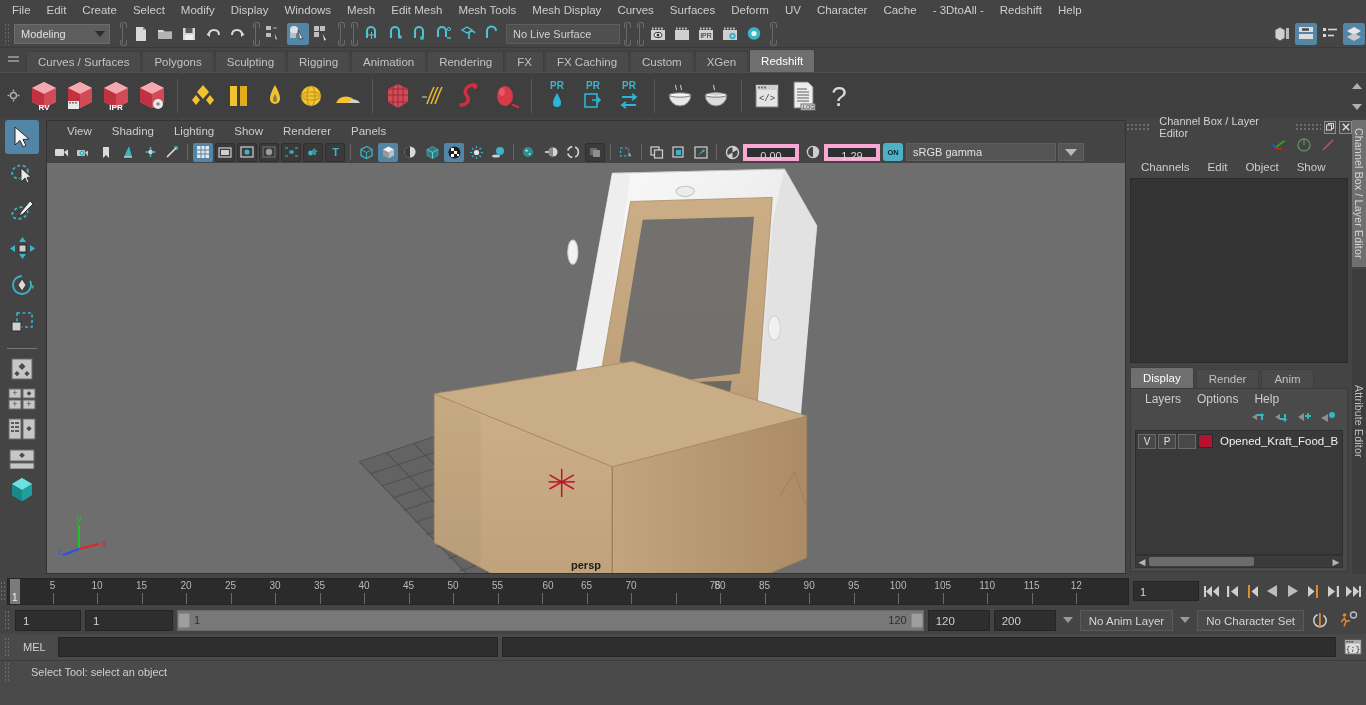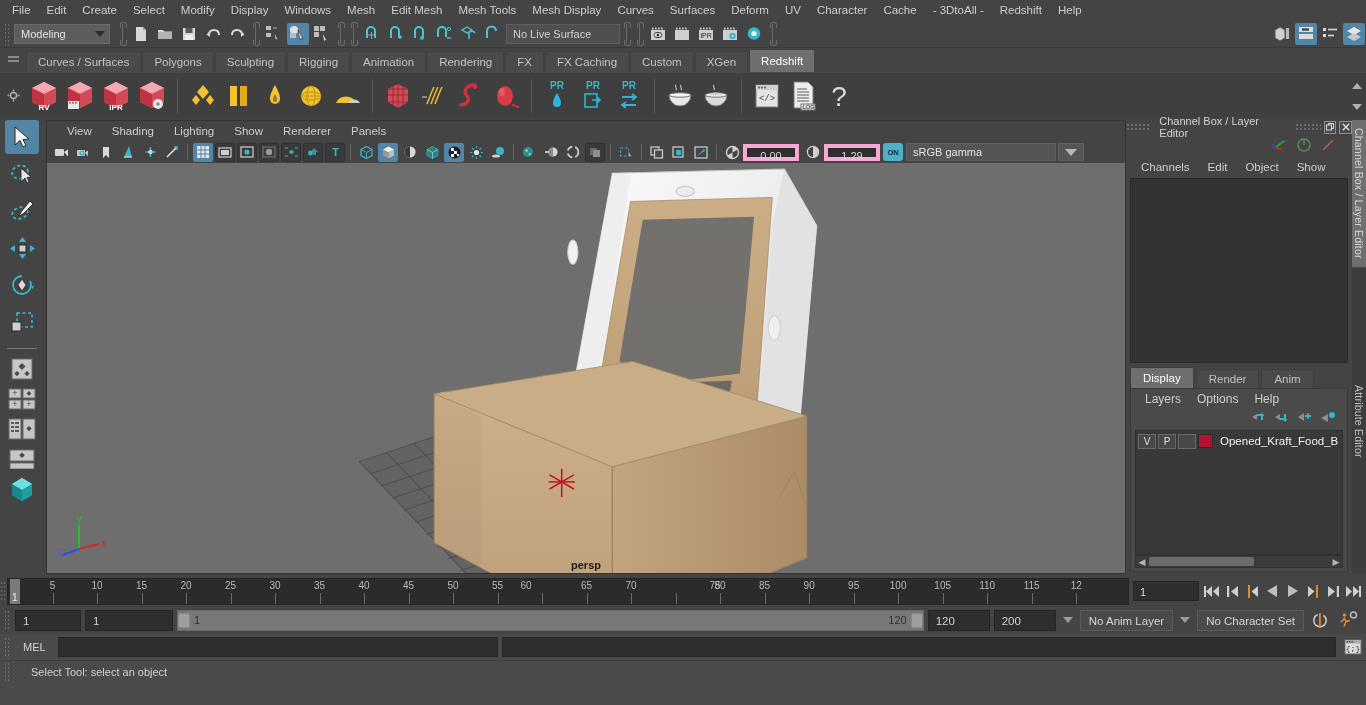--- a/index.html
+++ b/index.html
@@ -1279,21 +1279,21 @@
       <div class="ticklbl" style="left: 311.557px;">35</div>
       <div class="tick" style="left: 356.066px;"></div>
       <div class="ticklbl" style="left: 356.066px;">40</div>
       <div class="tick" style="left: 400.574px;"></div>
       <div class="ticklbl" style="left: 400.574px;">45</div>
       <div class="tick" style="left: 445.082px;"></div>
       <div class="ticklbl" style="left: 445.082px;">50</div>
       <div class="tick" style="left: 489.59px;"></div>
       <div class="ticklbl" style="left: 489.59px;">55</div>
       <div class="tick" style="left: 534.098px;"></div>
-      <div class="ticklbl" style="left: 518px;">60</div>
+      <div class="ticklbl" style="left: 540px;">60</div>
       <div class="tick" style="left: 578.607px;"></div>
       <div class="ticklbl" style="left: 578.607px;">65</div>
       <div class="tick" style="left: 623.115px;"></div>
       <div class="ticklbl" style="left: 623.115px;">70</div>
       <div class="tick" style="left: 667.623px;"></div>
       <div class="ticklbl" style="left: 707px;">75</div>
       <div class="tick" style="left: 712.131px;"></div>
       <div class="ticklbl" style="left: 712.131px;">80</div>
       <div class="tick" style="left: 756.639px;"></div>
       <div class="ticklbl" style="left: 756.639px;">85</div>

